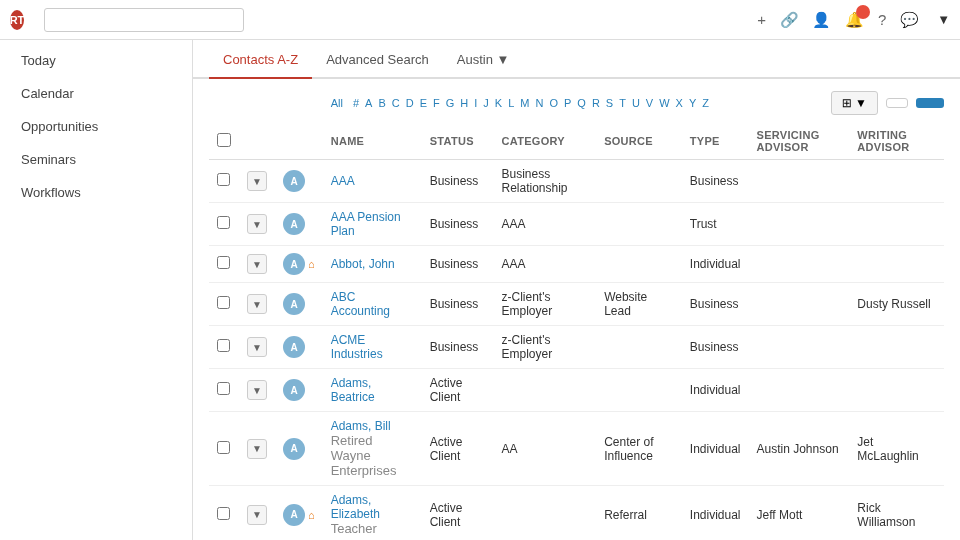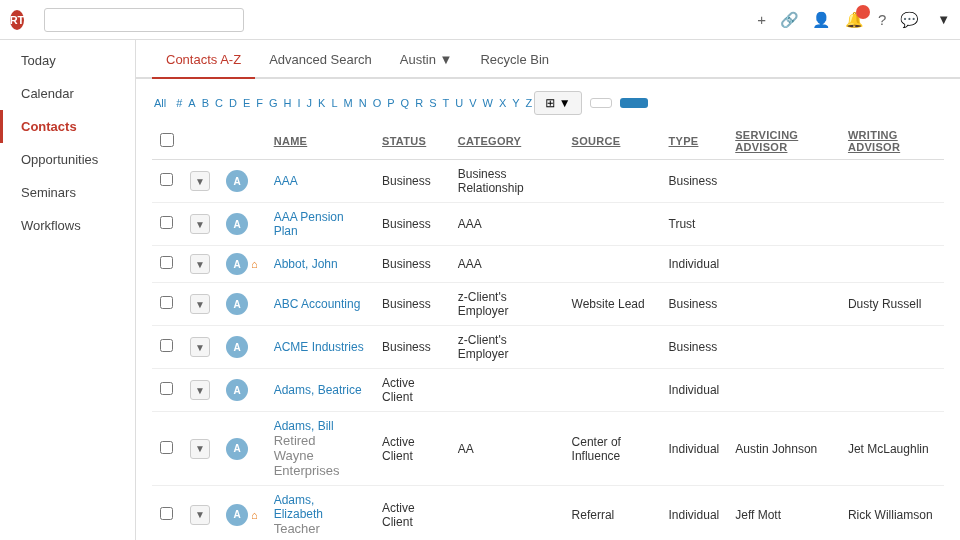--- a/index.html
+++ b/index.html
@@ -70,21 +70,21 @@
 
     
     .main-layout {
       display: flex;
       flex: 1;
       overflow: hidden;
     }
 
     
     .sidebar {
-      width: 136px;
+      width: 193px;
       background: #fff;
       border-right: 1px solid #ddd;
       flex-shrink: 0;
       padding-top: 4px;
     }
     .sidebar-item {
       padding: 9px 18px;
       cursor: pointer;
       color: #444;
       font-size: 13px;
@@ -132,21 +132,21 @@
     .contacts-area {
       flex: 1;
       overflow-y: auto;
       padding: 12px 16px 0;
     }
 
     
     .contacts-header {
       display: flex;
       align-items: center;
-      justify-content: flex-start;
+      justify-content: space-between;
       margin-bottom: 8px;
     }
     .contacts-title {
       font-size: 14px;
       font-weight: bold;
       color: #333;
     }
     .contacts-count { font-size: 12px; color: #666; }
     .alpha-filter {
       display: flex;
@@ -203,21 +203,20 @@
     thead th {
       text-align: left;
       padding: 6px 8px;
       border-bottom: 1px solid #ddd;
       color: #666;
       font-weight: 600;
       font-size: 11px;
       text-transform: uppercase;
       letter-spacing: 0.3px;
       background: #fff;
-      text-decoration: underline;
     }
     tbody tr {
       border-bottom: 1px solid #eee;
     }
     tbody td {
       padding: 7px 8px;
       vertical-align: middle;
     }
     .contact-link {
       color: #2980b9;
@@ -280,33 +279,31 @@
       <span>▼</span>
     </span>
   </div>
 </div>
 
 <div class="main-layout">
 
   <div class="sidebar">
     <div class="sidebar-item">Today</div>
     <div class="sidebar-item">Calendar</div>
-    <div class="sidebar-item active">Contacts</div>
     <div class="sidebar-item">Opportunities</div>
     <div class="sidebar-item">Seminars</div>
     <div class="sidebar-item">Workflows</div>
   </div>
 
   <div class="content">
 
     <div class="tab-bar">
       <div class="tab active">Contacts A-Z</div>
       <div class="tab">Advanced Search</div>
       <div class="tab">Austin ▼</div>
-      <div class="tab">Recycle Bin</div>
     </div>
 
     <div class="contacts-area">
 
       <div class="contacts-header">
         <div>
           <span class="contacts-title"></span>
           <span class="contacts-count"> <span></span></span>
         </div>
         <div class="alpha-filter">

